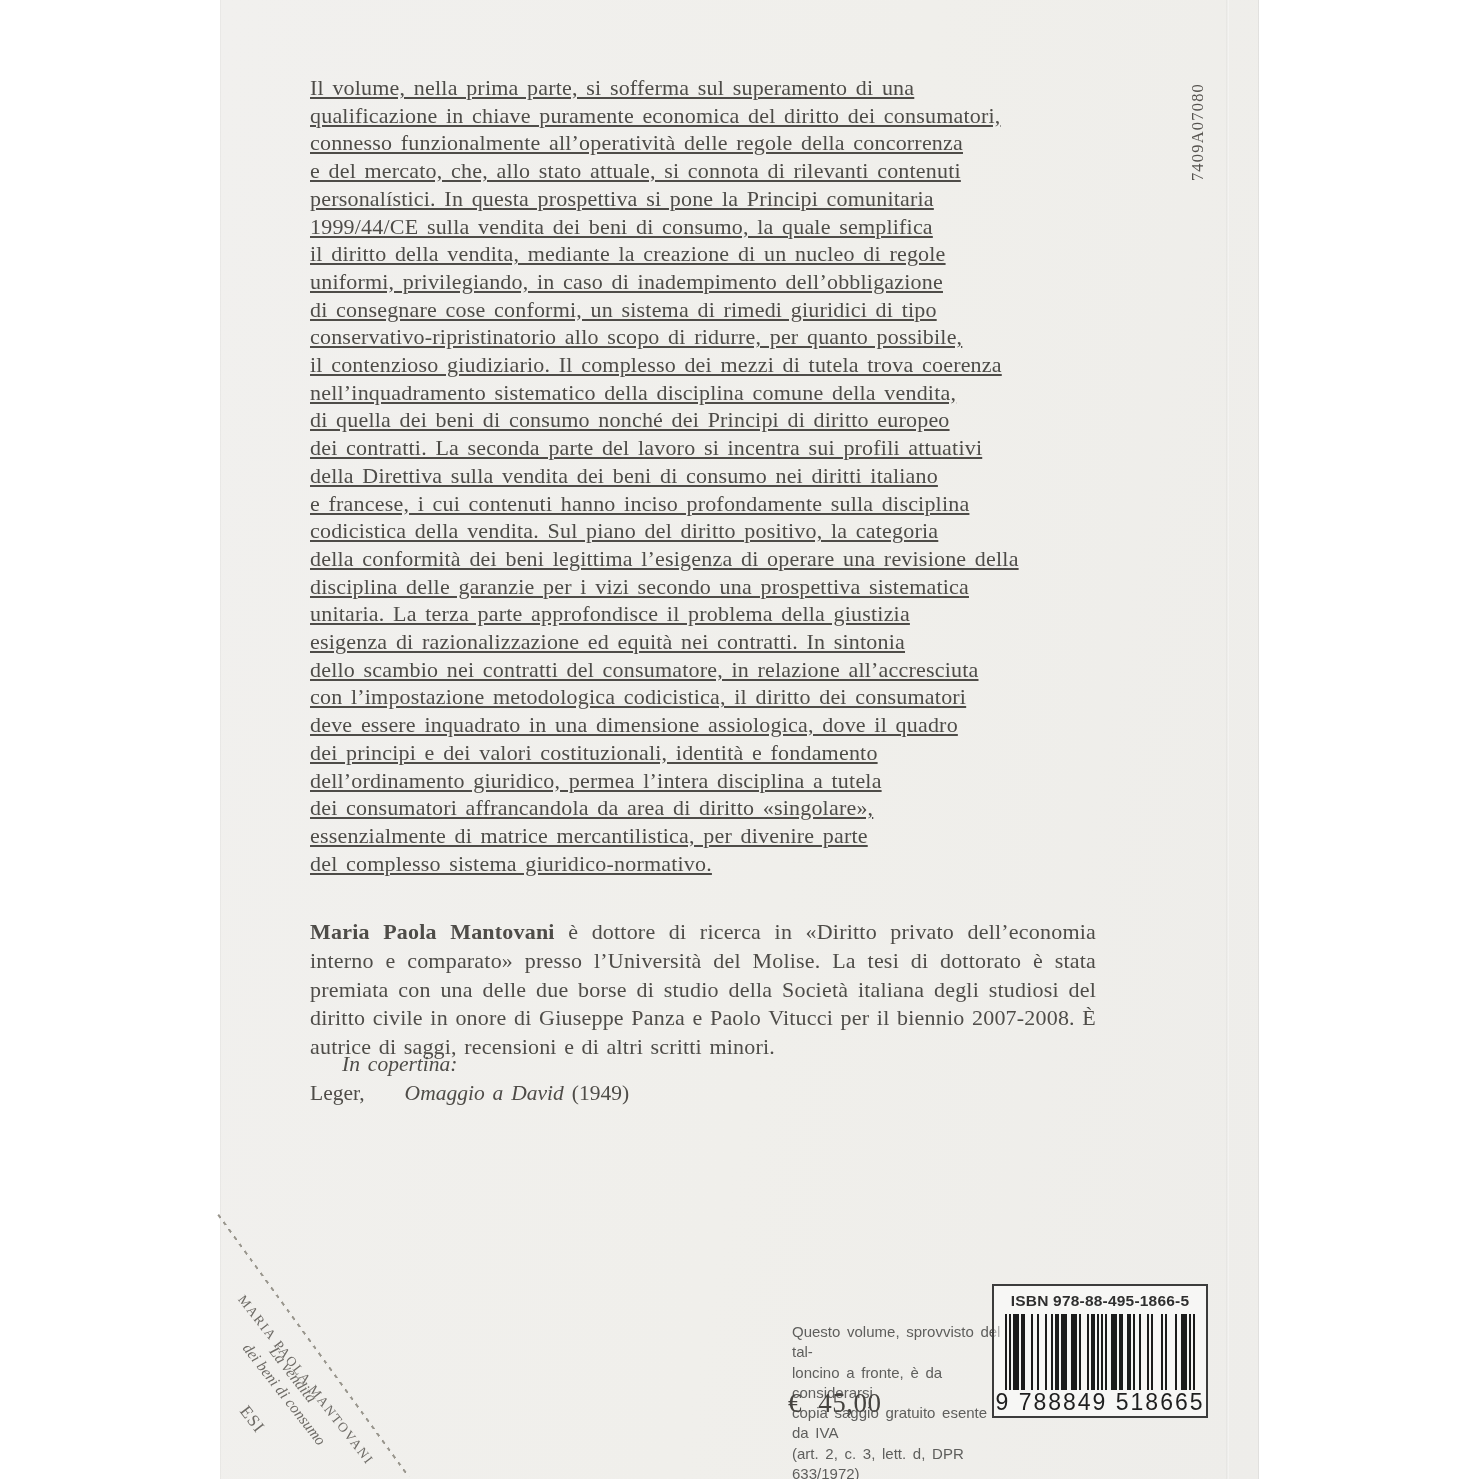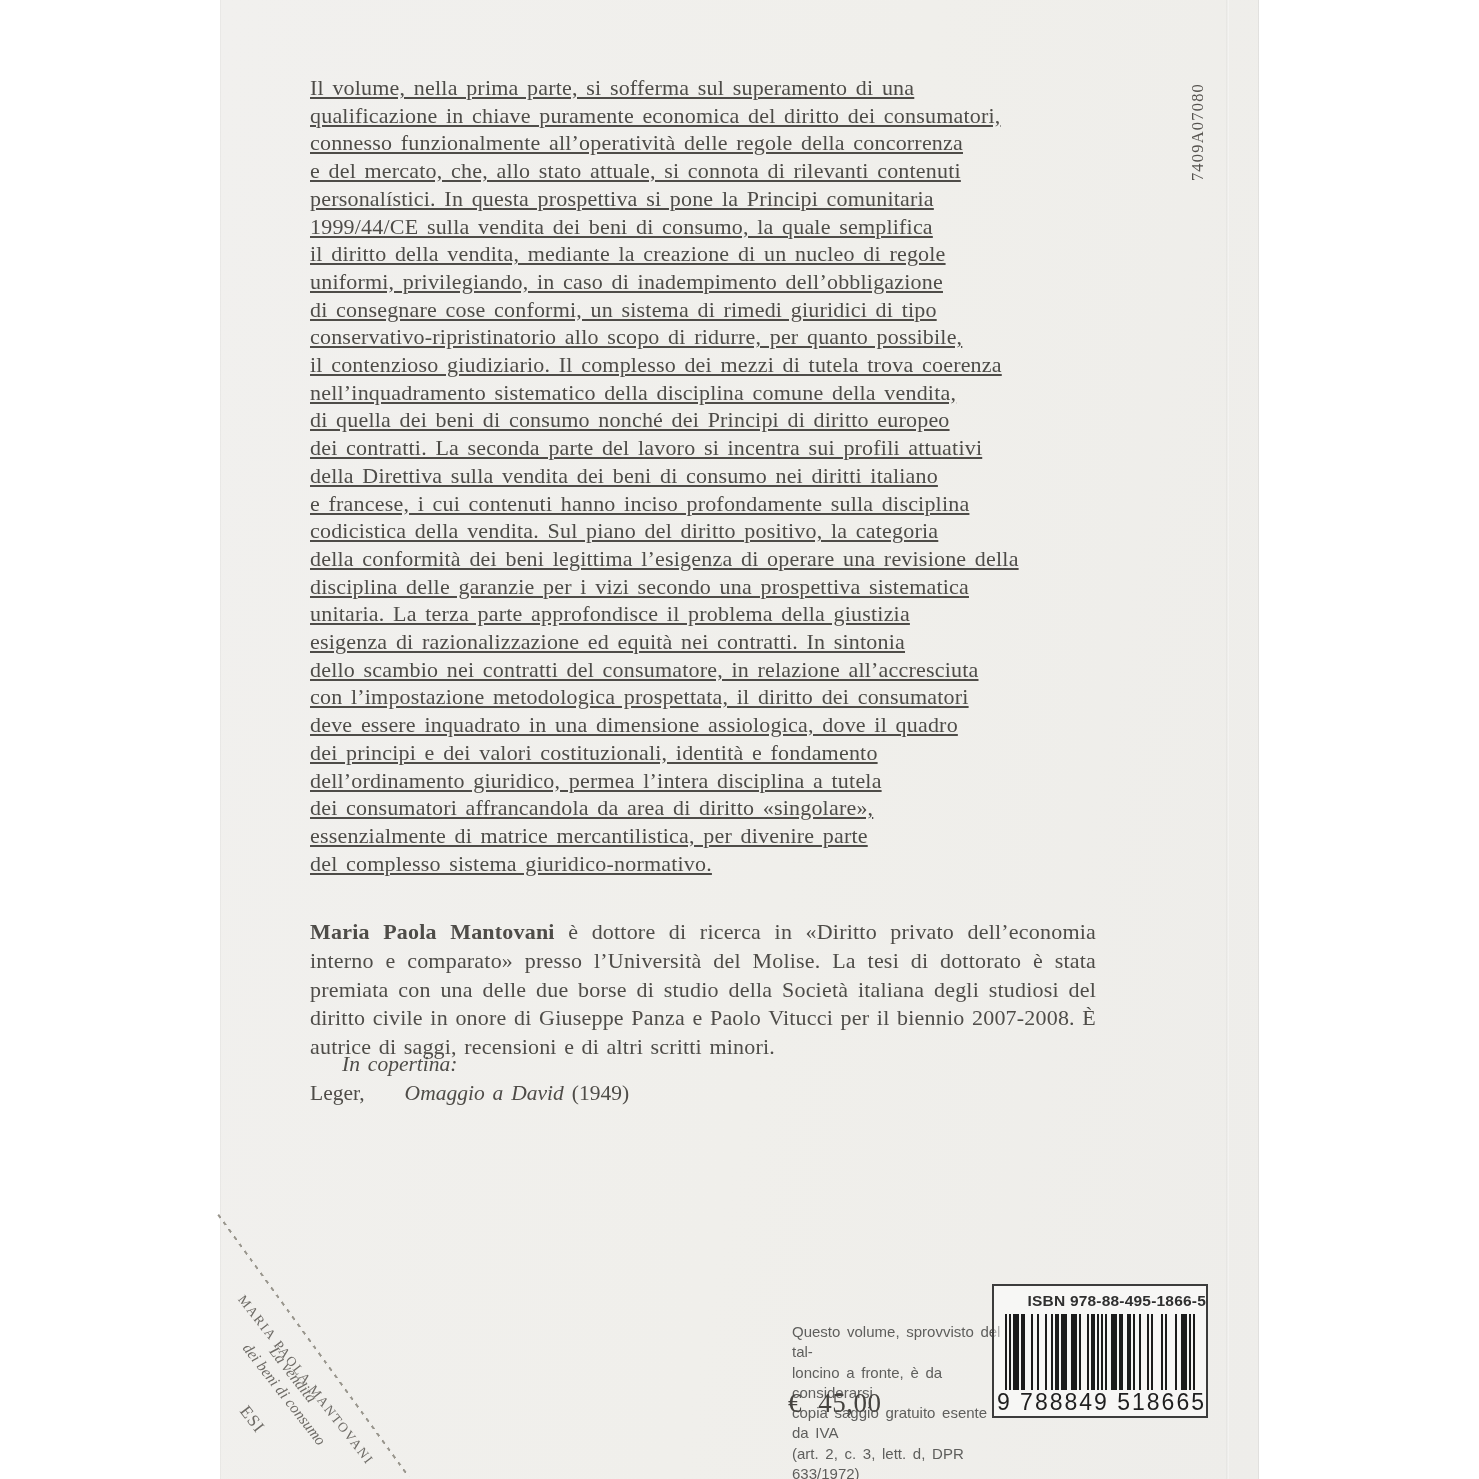--- a/index.html
+++ b/index.html
@@ -75,21 +75,21 @@
   }
   
   .price{
     position:absolute;left:568px;top:1388px;
     font-size:27px;color:#45433f;word-spacing:9px;letter-spacing:0.5px;
   }
   
   .isbn-box{
     position:absolute;left:772px;top:1284px;width:216px;height:134px;
     border:2px solid #3c3c3c;background:rgba(255,255,255,0.5);
-    box-sizing:border-box;text-align:right;
+    box-sizing:border-box;text-align:center;
   }
   .isbn-label{
     font-family:"Liberation Sans", sans-serif;font-weight:bold;
     font-size:15.5px;color:#2f2f2f;margin-top:6px;letter-spacing:0.2px;
     white-space:nowrap;
   }
   .barcode-svg{display:block;margin:4px auto 0 auto;}
   .barcode-digits{
     font-family:"Liberation Sans", sans-serif;
     font-size:23px;color:#1f1f1f;letter-spacing:2px;margin-top:-1px;
@@ -120,21 +120,21 @@
       <div class="t-line">di quella dei beni di consumo nonché dei Principi di diritto europeo</div>
       <div class="t-line">dei contratti. La seconda parte del lavoro si incentra sui profili attuativi</div>
       <div class="t-line">della Direttiva sulla vendita dei beni di consumo nei diritti italiano</div>
       <div class="t-line">e francese, i cui contenuti hanno inciso profondamente sulla disciplina</div>
       <div class="t-line">codicistica della vendita. Sul piano del diritto positivo, la categoria</div>
       <div class="t-line">della conformità dei beni legittima l’esigenza di operare una revisione della</div>
       <div class="t-line">disciplina delle garanzie per i vizi secondo una prospettiva sistematica</div>
       <div class="t-line">unitaria. La terza parte approfondisce il problema della giustizia</div>
       <div class="t-line">esigenza di razionalizzazione ed equità nei contratti. In sintonia</div>
       <div class="t-line">dello scambio nei contratti del consumatore, in relazione all’accresciuta</div>
-      <div class="t-line">con l’impostazione metodologica prospettata, il diritto dei consumatori</div>
+      <div class="t-line">con l’impostazione metodologica codicistica, il diritto dei consumatori</div>
       <div class="t-line">deve essere inquadrato in una dimensione assiologica, dove il quadro</div>
       <div class="t-line">dei principi e dei valori costituzionali, identità e fondamento</div>
       <div class="t-line">dell’ordinamento giuridico, permea l’intera disciplina a tutela</div>
       <div class="t-line">dei consumatori affrancandola da area di diritto «singolare»,</div>
       <div class="t-line">essenzialmente di matrice mercantilistica, per divenire parte</div>
       <div class="t-line">del complesso sistema giuridico-normativo.</div>
     </div>
 
   <p class="bio"><span class="author">Maria Paola Mantovani</span><span> è dottore di ricerca in «Diritto privato dell’economia interno e comparato» presso l’Università del Molise. La tesi di dottorato è stata premiata con una delle due borse di studio della Società italiana degli studiosi del diritto civile in onore di Giuseppe Panza e Paolo Vitucci per il biennio 2007-2008. È autrice di saggi, recensioni e di altri scritti minori.</span></p>
 

